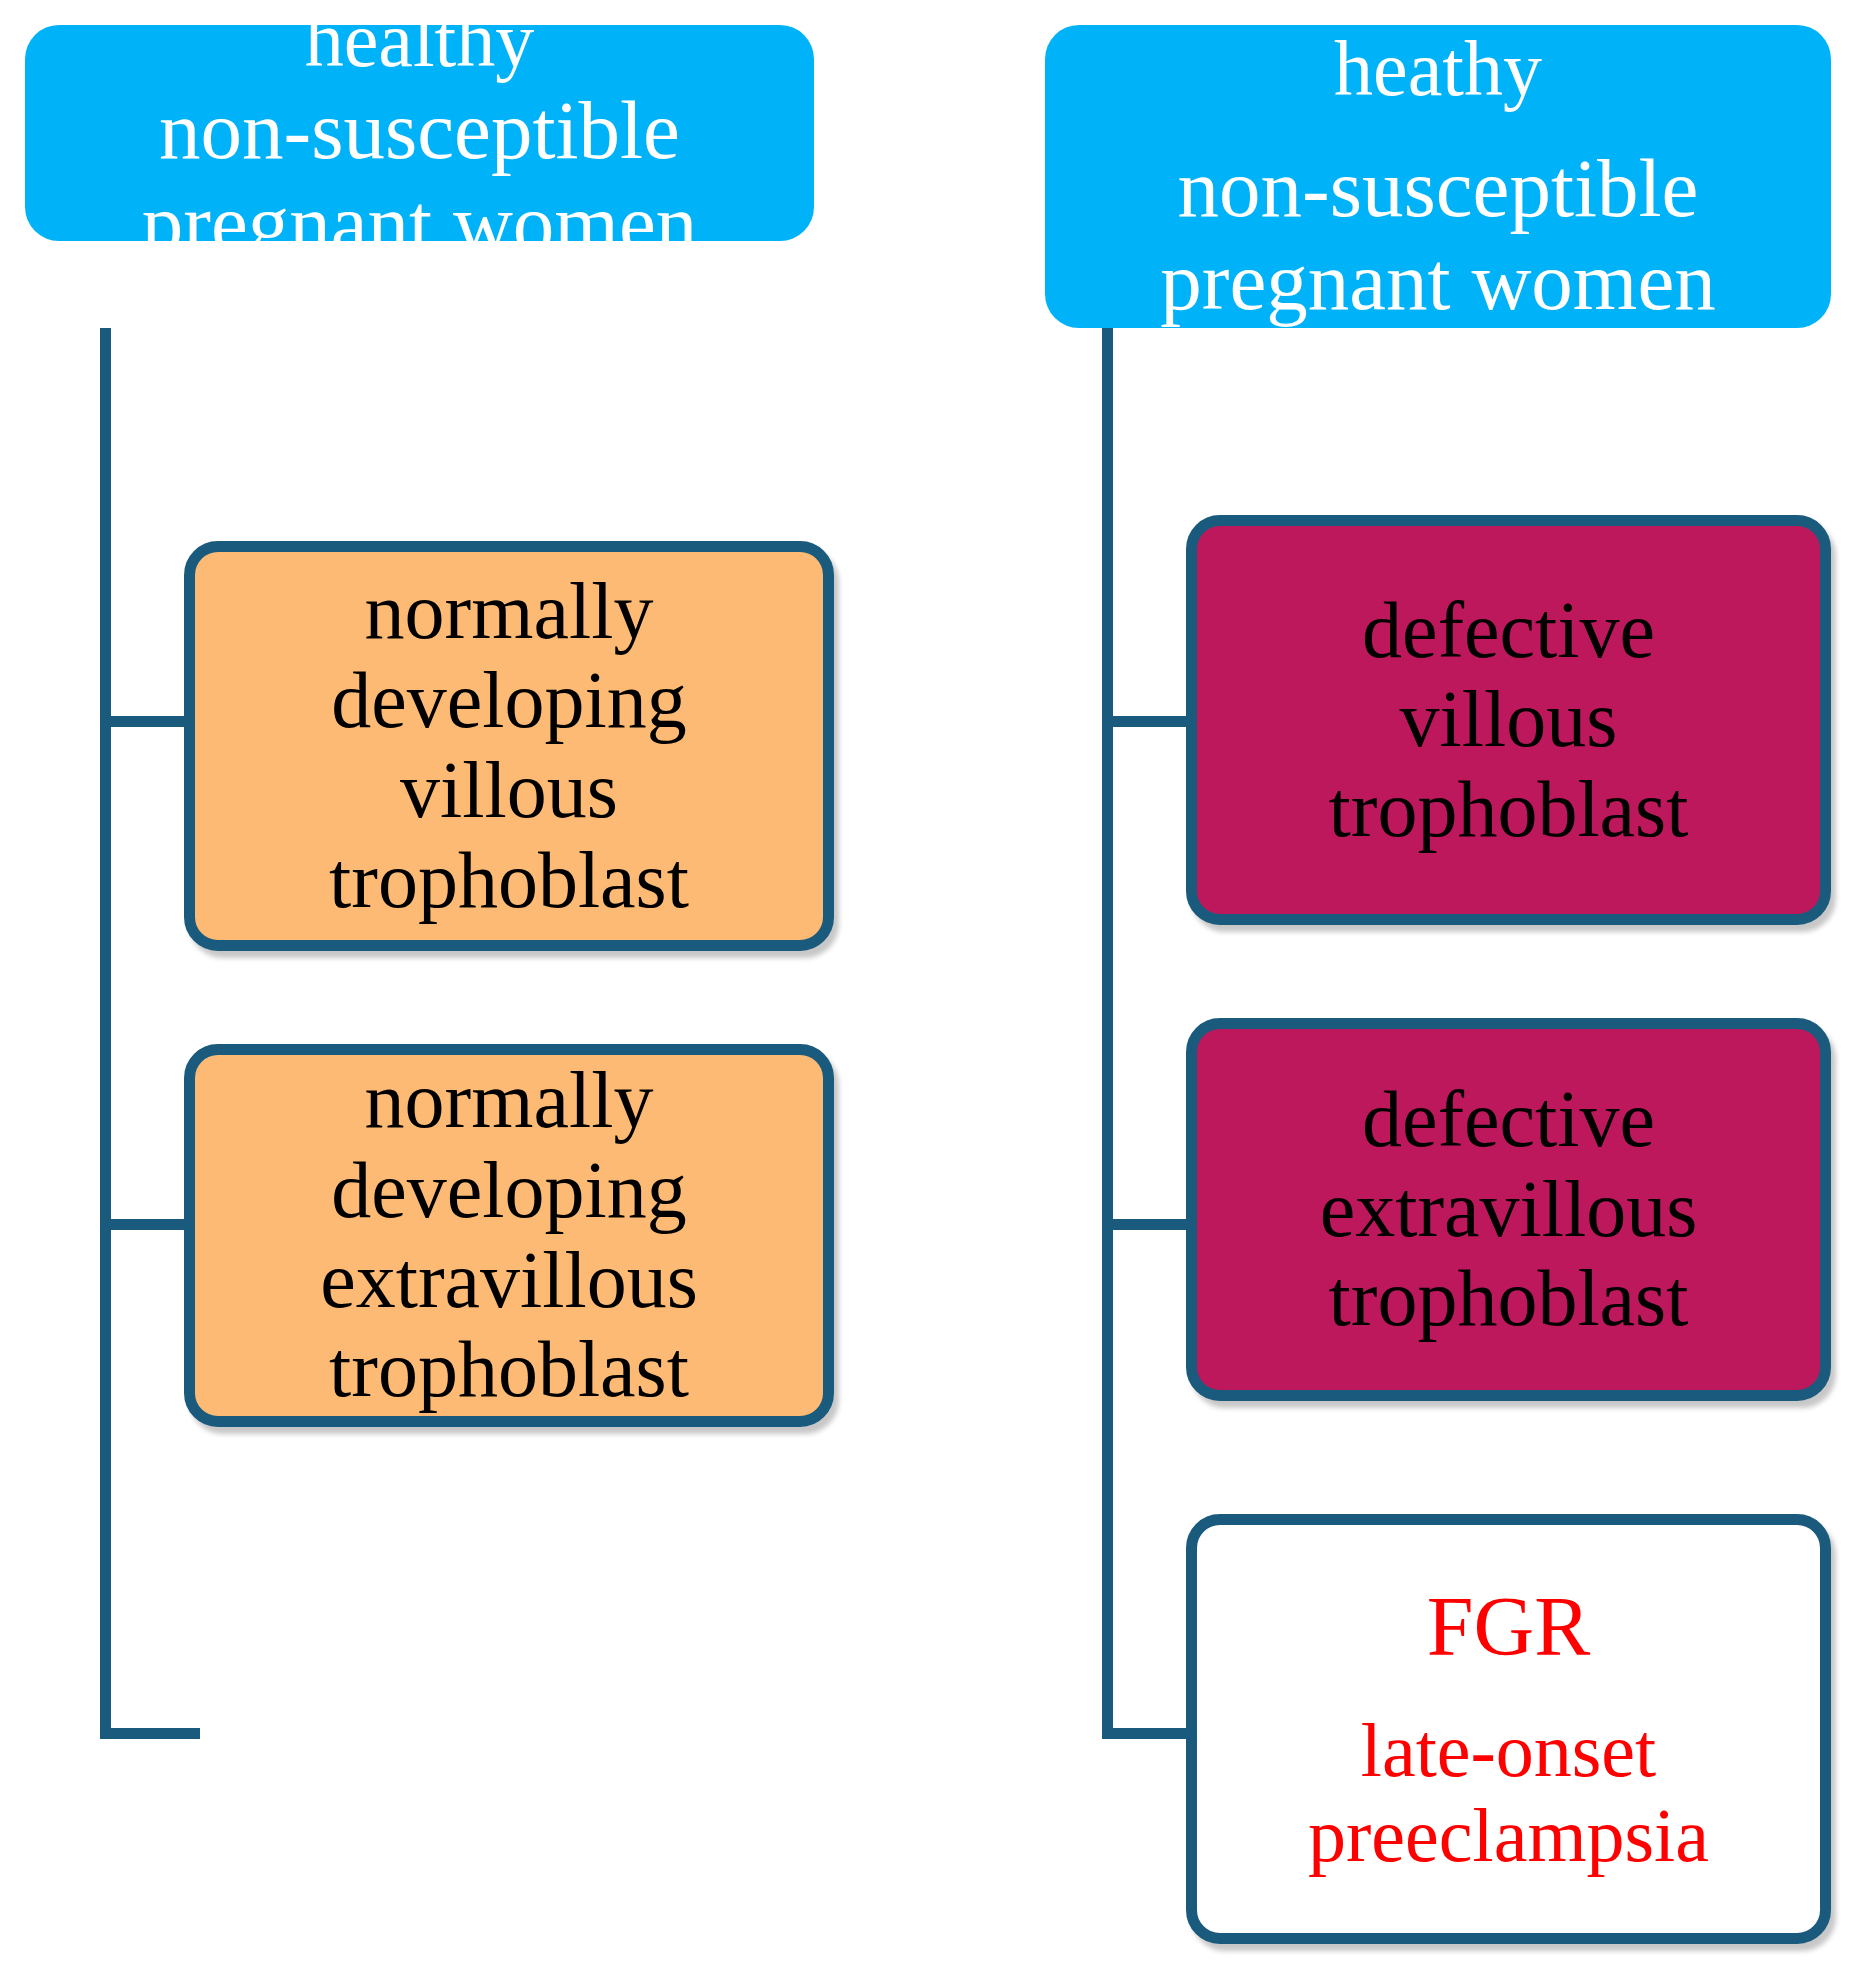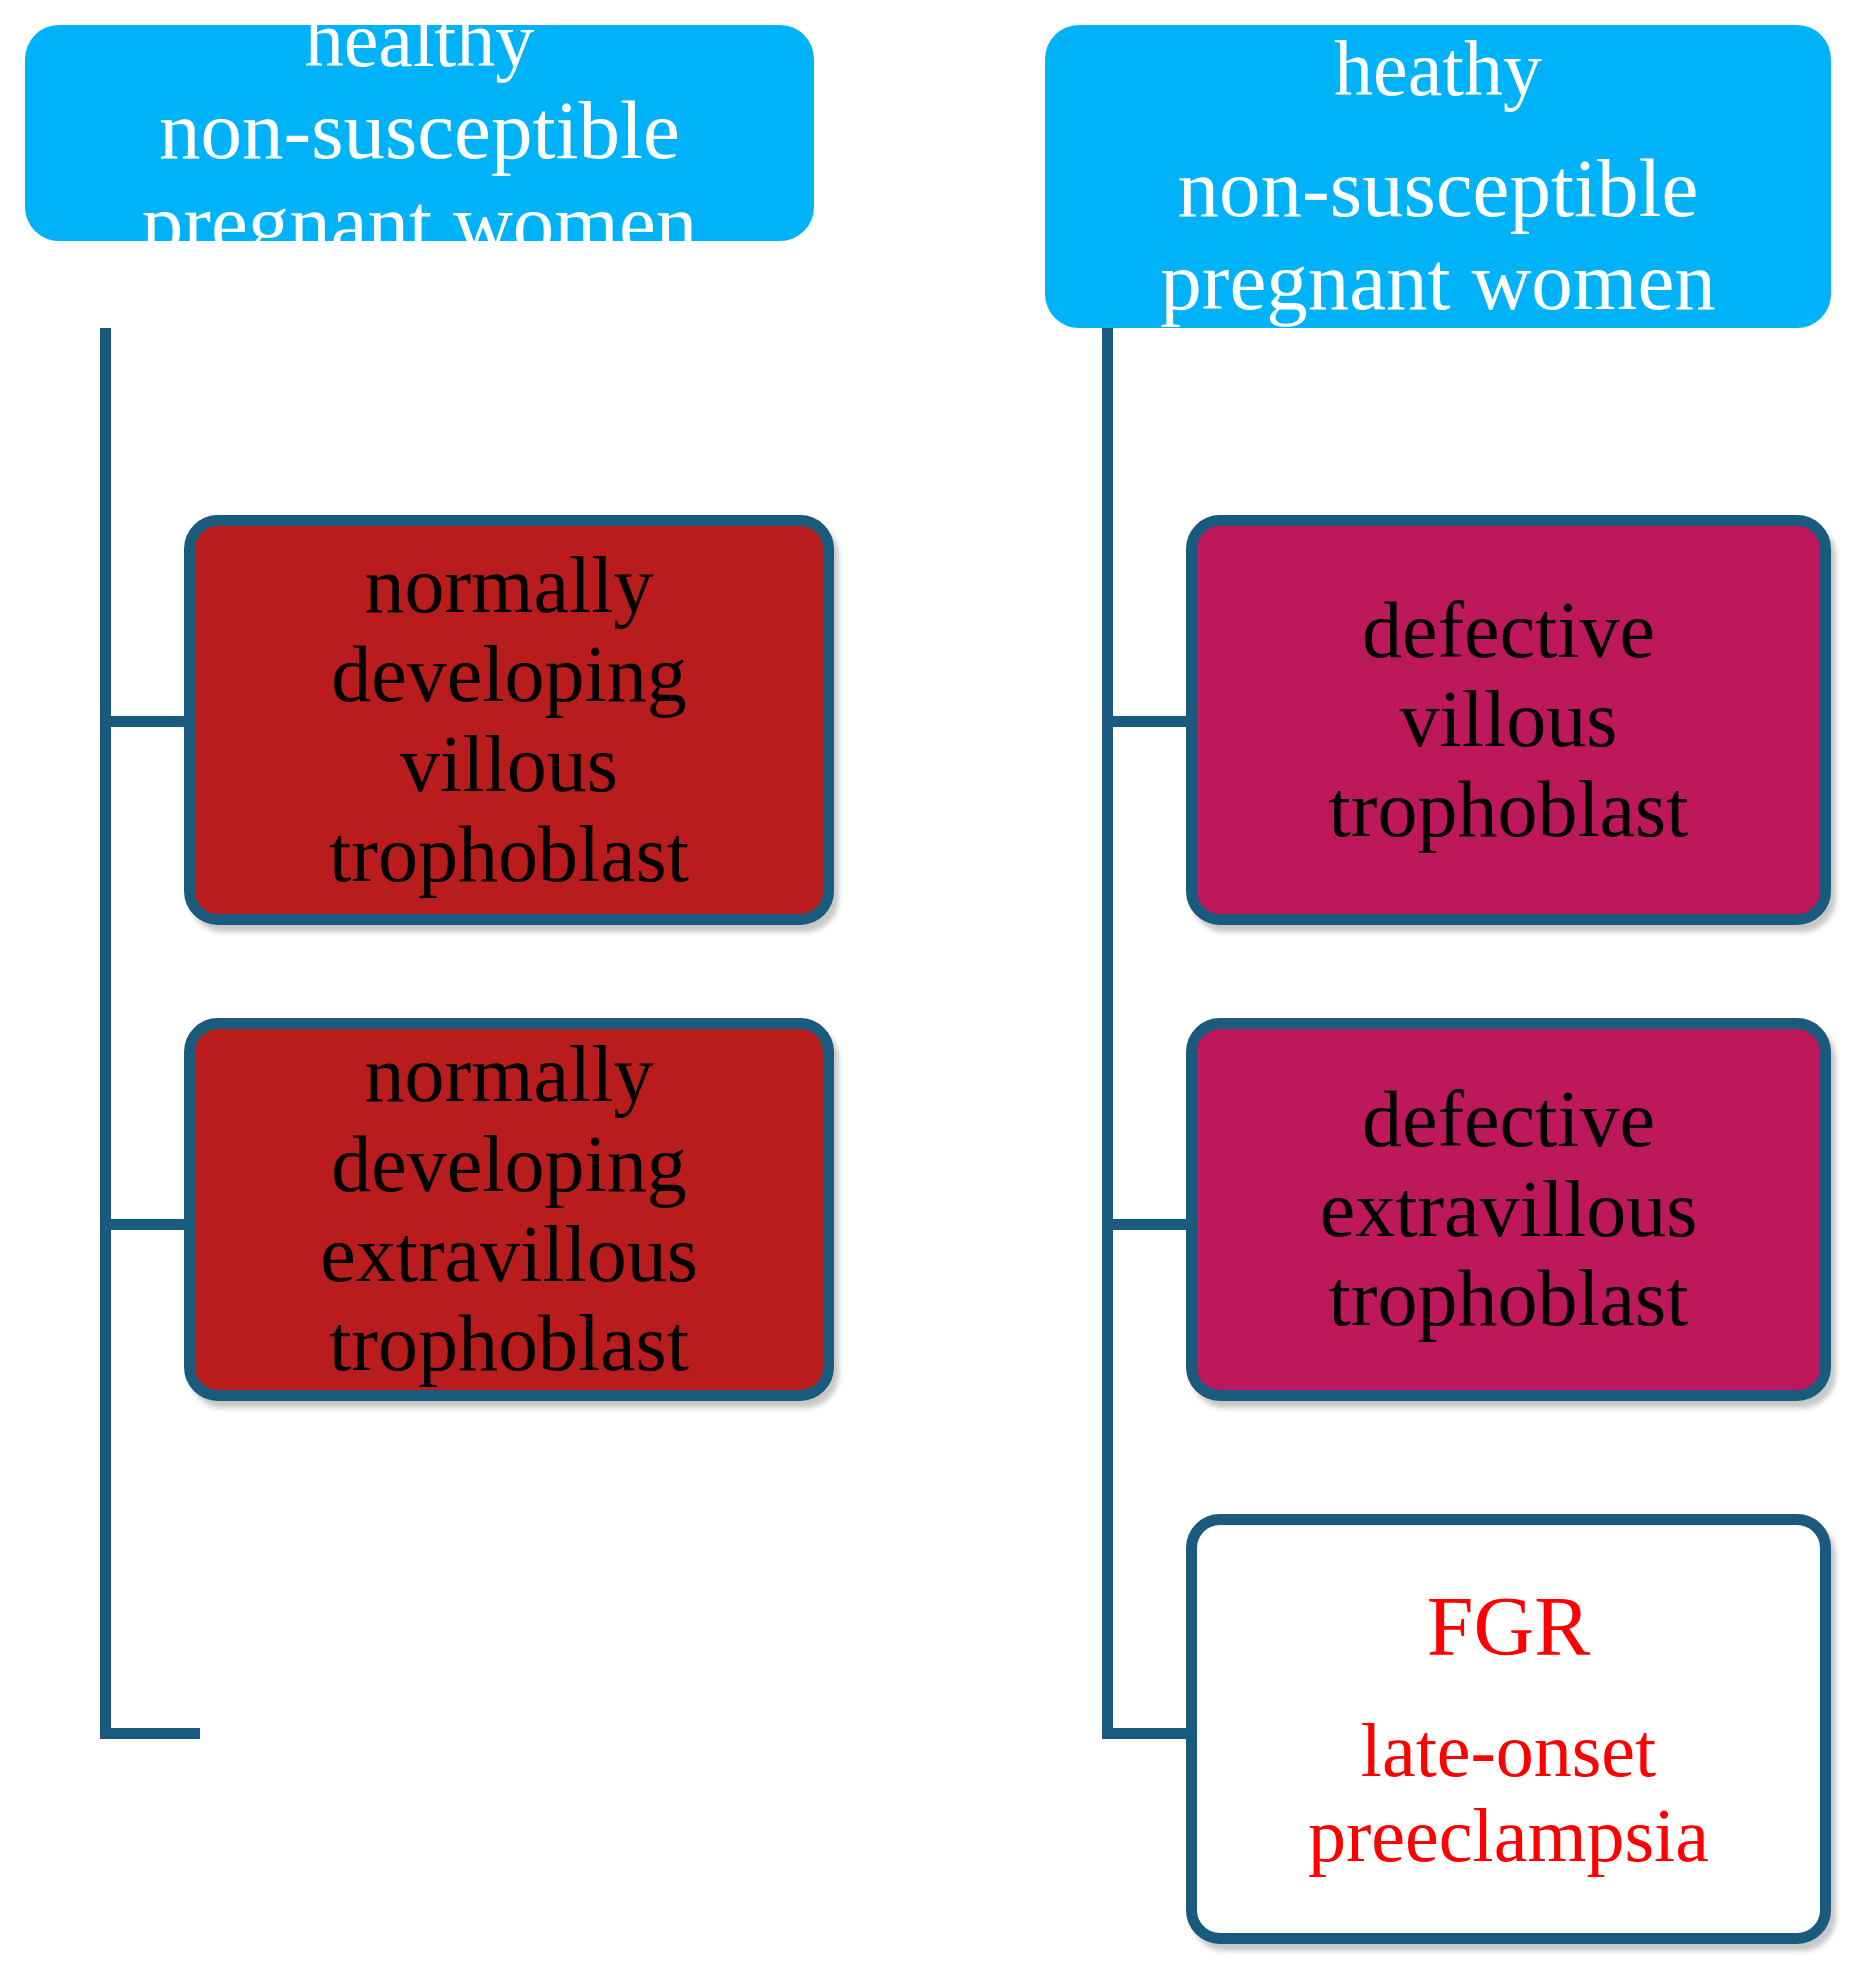--- a/index.html
+++ b/index.html
@@ -47,21 +47,21 @@
     border: none;
   }
 
   .box.child {
     border: 11px solid #1a5a7c;
     border-radius: 34px;
     color: #000000;
     box-shadow: 5px 7px 5px rgba(0,0,0,0.22);
   }
 
-  .box.child.blue   { background: #b91c1c; }
+  .box.child.blue   { background: #fdba74; margin-top: 26px; }
   .box.child.yellow { background: #be185d; text-align: right; }
   .box.child.white  { background: #ffffff; }
 
   .box .line {
     display: block;
     white-space: nowrap;
   }
 
   
   .t-header-top  { font-size: 78px; }

